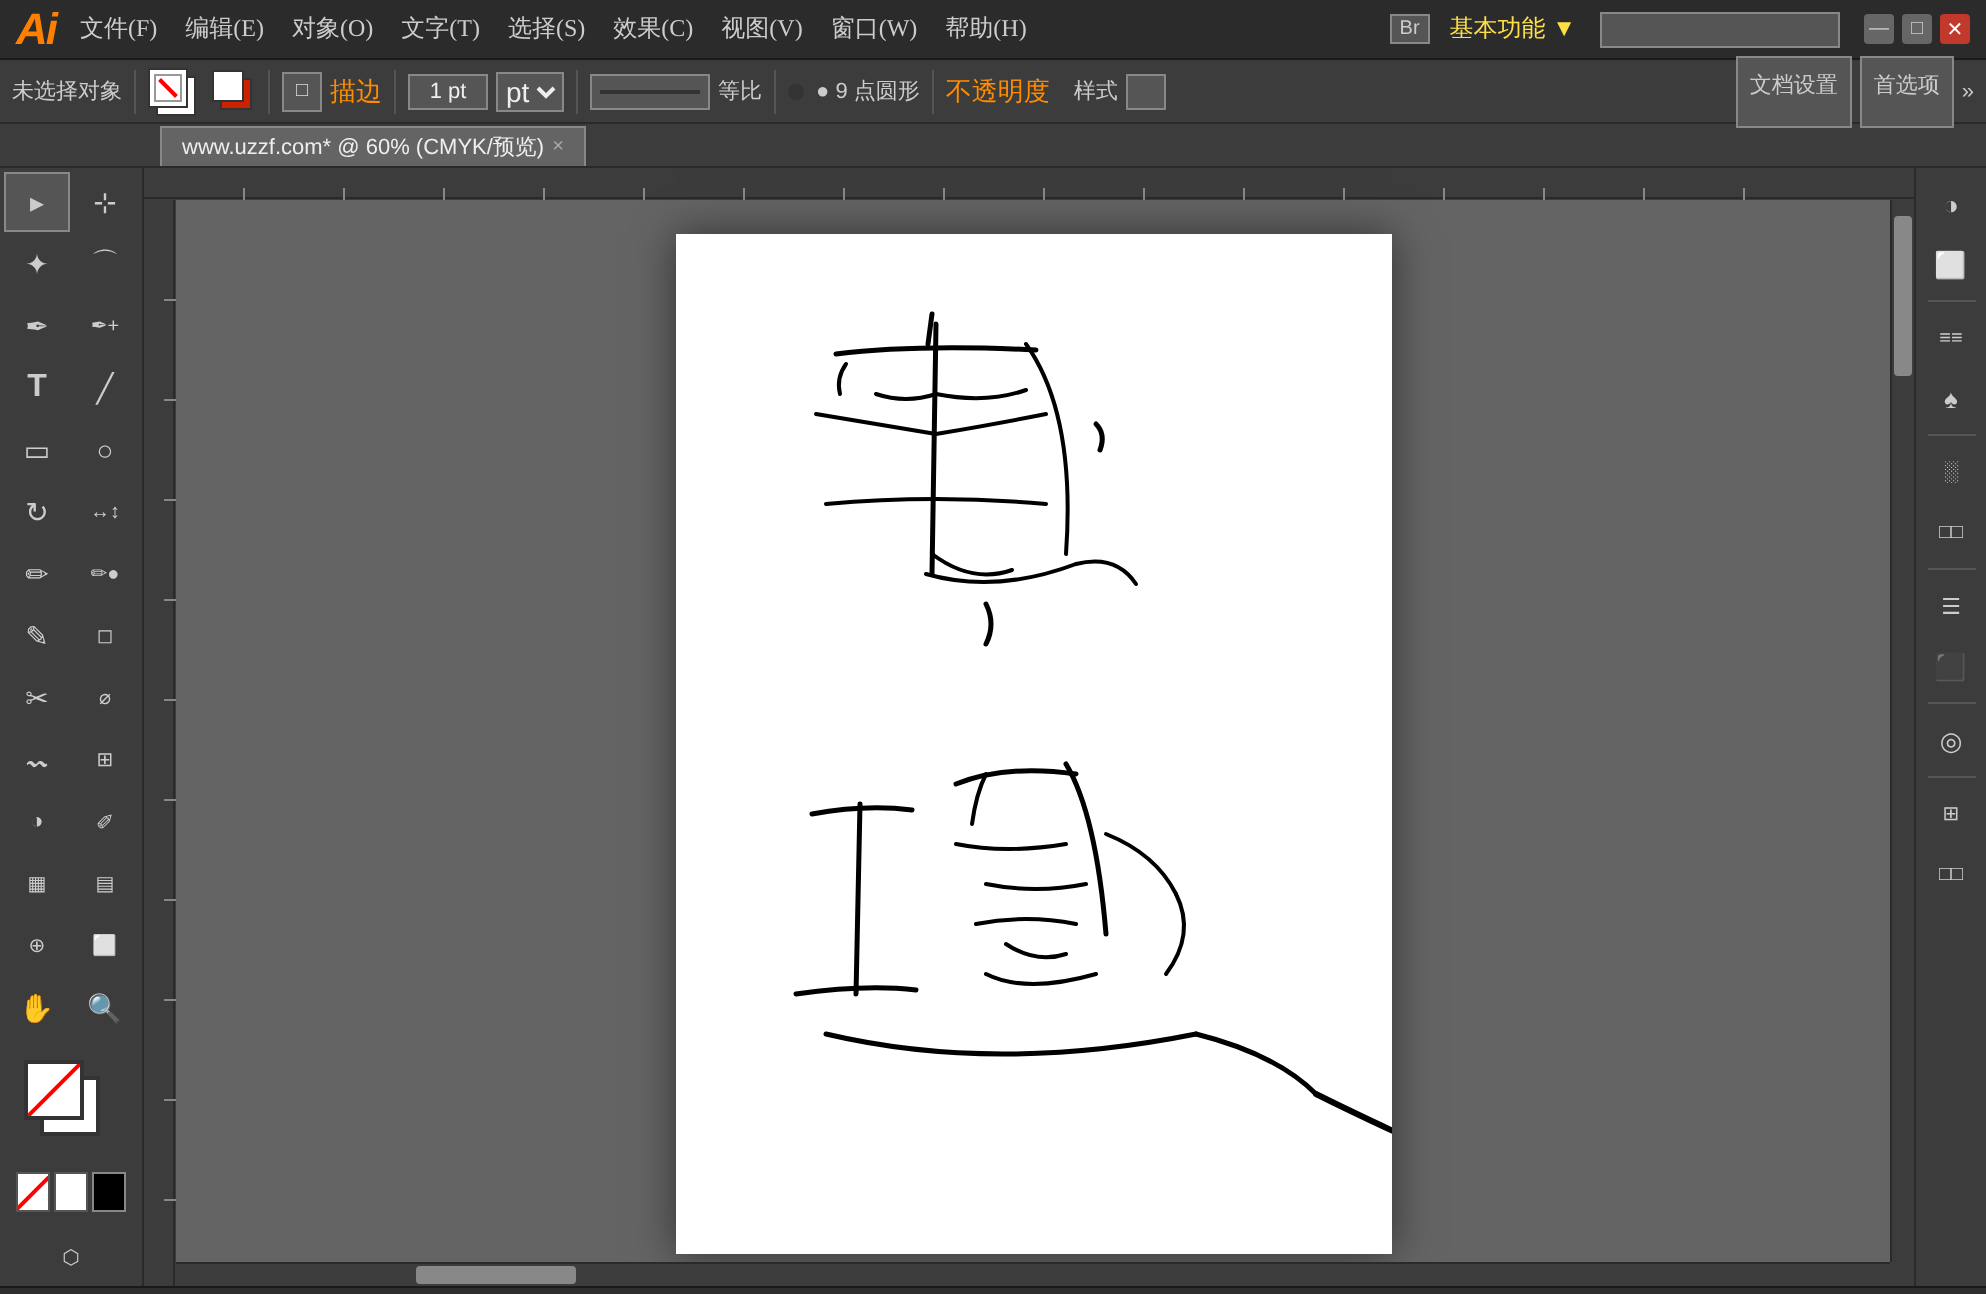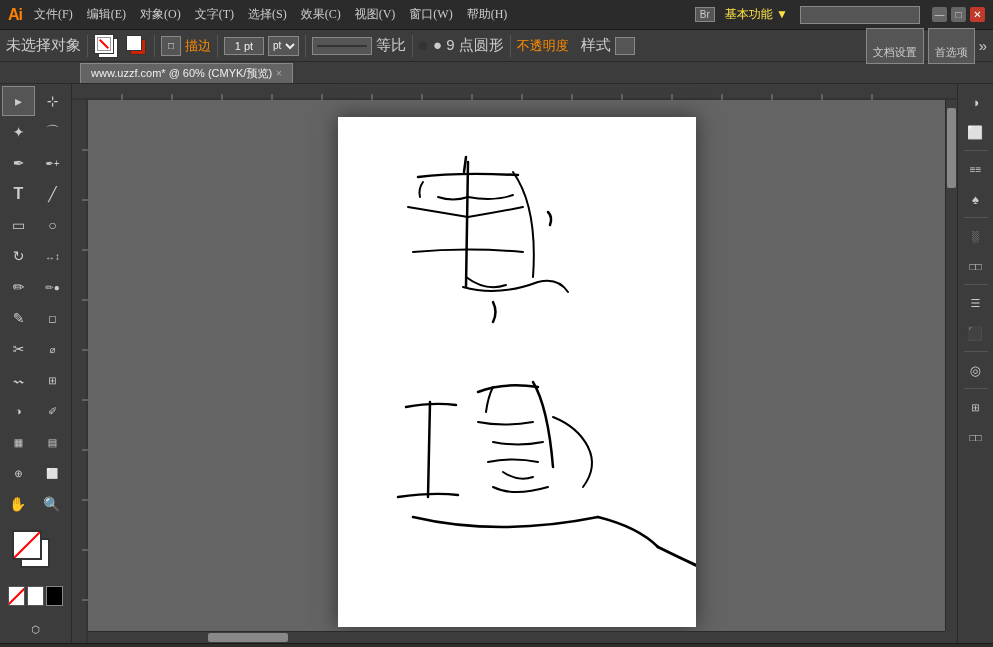--- a/index.html
+++ b/index.html
@@ -5,48 +5,48 @@
     * { margin: 0; padding: 0; box-sizing: border-box; }
     body { width: 993px; height: 647px; overflow: hidden; background: #646464; font-family: 'Microsoft YaHei', SimSun, sans-serif; font-size: 12px; color: #ddd; user-select: none; }
 
     
     #titlebar {
       display: flex; align-items: center; justify-content: space-between;
       background: #2b2b2b; height: 30px; padding: 0 8px;
       border-bottom: 1px solid #1a1a1a;
     }
     #titlebar-left { display: flex; align-items: center; gap: 6px; }
-    #ai-logo { font-size: 16px; font-weight: bold; color: #ff7f00; letter-spacing: -1px; }
+    #ai-logo { font-size: 22px; font-weight: bold; color: #ff7f00; font-style: italic; letter-spacing: -1px; }
     #menu-bar { display: flex; align-items: center; gap: 2px; font-family: Liberation Serif, serif; }
     .menu-item { padding: 2px 6px; cursor: pointer; color: #ccc; font-size: 12px; }
     #titlebar-right { display: flex; align-items: center; gap: 4px; }
     .title-btn { width: 15px; height: 15px; border-radius: 2px; cursor: pointer; display: flex; align-items: center; justify-content: center; font-size: 10px; }
     .title-btn.minimize { background: #666; color: #ccc; }
     .title-btn.maximize { background: #666; color: #ccc; }
     .title-btn.close { background: #c0392b; color: #fff; }
     #br-badge { background: #555; border: 1px solid #888; color: #ccc; font-size: 10px; padding: 1px 4px; margin-right: 6px; }
     #workspace-label { color: #ccc; font-size: 12px; }
     #search-box { background: #555; border: 1px solid #888; color: #ccc; font-size: 11px; padding: 1px 4px; width: 120px; height: 18px; }
 
     
     #toolbar {
       display: flex; align-items: center;
       background: #3c3c3c; height: 32px; padding: 0 6px; gap: 4px;
       border-bottom: 1px solid #2a2a2a;
     }
     .tb-sep { width: 1px; height: 22px; background: #555; margin: 0 2px; }
     .tb-item { display: flex; align-items: center; gap: 2px; }
-    .tb-label { color: #ccc; font-size: 15px; }
+    .tb-label { color: #ccc; font-size: 11px; }
     .tb-input { background: #555; border: 1px solid #888; color: #eee; font-size: 11px; width: 40px; height: 18px; text-align: center; }
     .tb-select { background: #555; border: 1px solid #888; color: #eee; font-size: 11px; height: 20px; }
     .tb-icon { width: 20px; height: 20px; background: #555; border: 1px solid #888; display: flex; align-items: center; justify-content: center; cursor: pointer; font-size: 10px; }
     .tb-stroke-preview { width: 60px; height: 18px; background: #555; border: 1px solid #888; display: flex; align-items: center; justify-content: center; }
     .stroke-line { width: 50px; height: 2px; background: #333; }
     .tb-orange { color: #ff8c00; font-size: 13px; cursor: pointer; }
-    .tb-btn { background: #555; border: 1px solid #888; color: #ccc; font-size: 11px; padding: 16px 6px; cursor: pointer; height: 36px; }
+    .tb-btn { background: #555; border: 1px solid #888; color: #ccc; font-size: 11px; padding: 6px 6px; cursor: pointer; height: 36px; }
     .tb-dot { width: 8px; height: 8px; border-radius: 50%; background: #333; margin-right: 2px; }
     .tb-right { margin-left: auto; display: flex; align-items: center; gap: 4px; }
 
     
     #main { display: flex; height: calc(647px - 30px - 32px - 26px); }
 
     
     #left-toolbar {
       width: 72px; background: #3c3c3c; display: flex; flex-direction: column;
       border-right: 1px solid #2a2a2a; padding: 2px;
@@ -163,21 +163,21 @@
 
   <div style="position:relative;width:22px;height:22px;">
     <div style="width:16px;height:16px;background:#cc2200;border:1px solid #333;position:absolute;top:4px;left:4px;"></div>
     <div style="width:16px;height:16px;background:white;border:1px solid #333;position:absolute;top:0;left:0;"></div>
   </div>
   <div class="tb-sep"></div>
   <div class="tb-icon">□</div>
   <span class="tb-orange">描边</span>
   <div class="tb-sep"></div>
   <input class="tb-input" type="text" value="1 pt" style="">
-  <select class="tb-select" style="background:#555;border:1px solid #888;color:#eee;font-size:10px;height:20px;">
+  <select class="tb-select" style="background:#555;border:1px solid #888;color:#eee;font-size:14px;height:20px;">
     <option>pt</option>
   </select>
   <div class="tb-sep"></div>
   <div class="tb-stroke-preview">
     <div class="stroke-line"></div>
   </div>
   <span class="tb-label">等比</span>
   <div class="tb-sep"></div>
   <div class="tb-dot"></div>
   <span class="tb-label" style="cursor:pointer;">● 9 点圆形</span>

